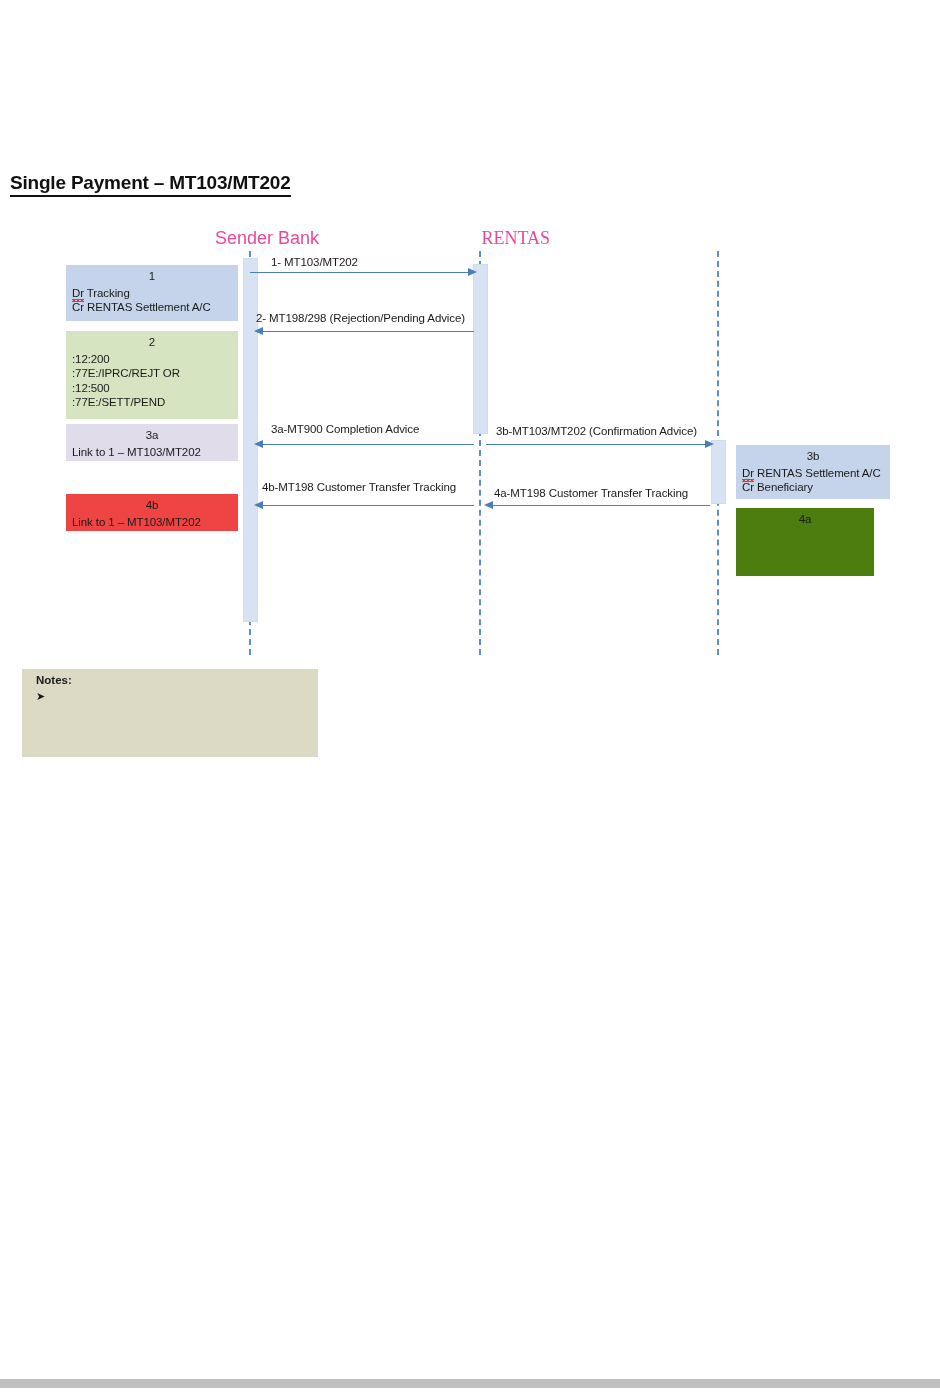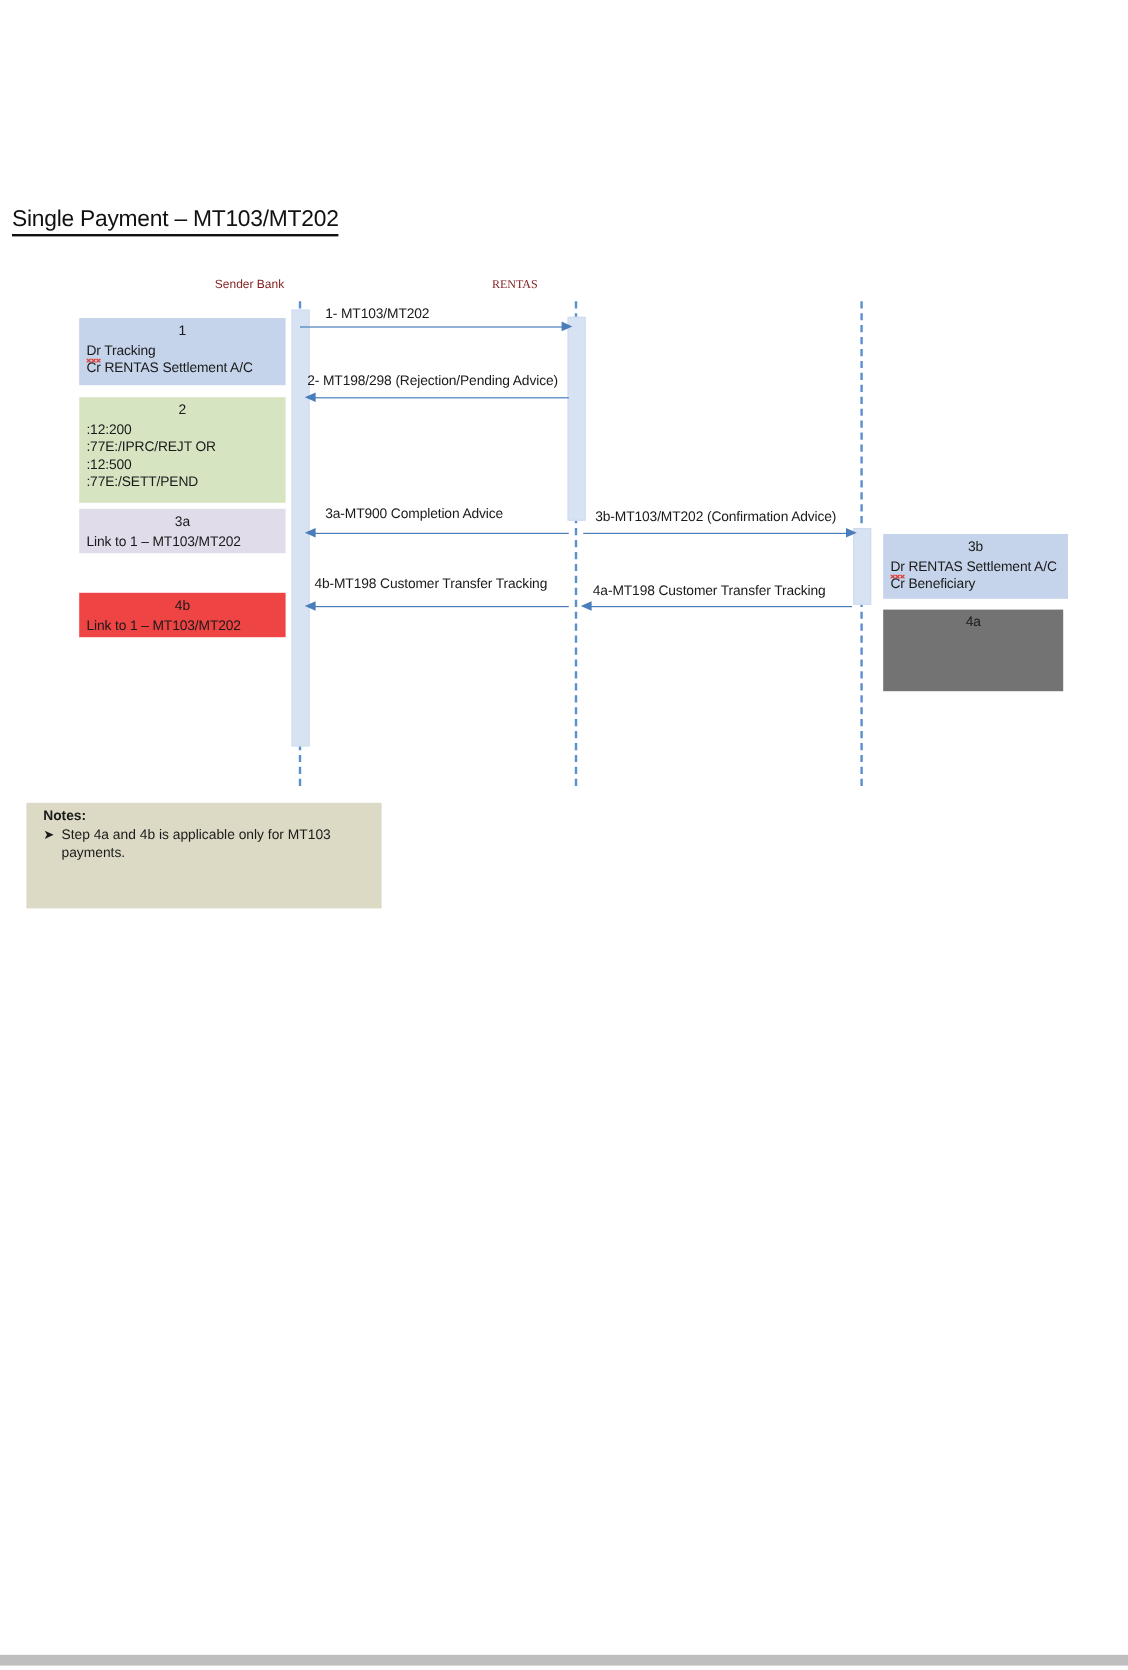--- a/index.html
+++ b/index.html
@@ -21,35 +21,35 @@
     background: #ffffff;
     overflow: hidden;
   }
 
   
   #doc-title {
     position: absolute;
     left: 10px;
     top: 172px;
     font-size: 19px;
-    font-weight: normal;
+    font-weight: bold;
     letter-spacing: -0.2px;
     color: #111111;
     border-bottom: 2px solid #111111;
     padding-bottom: 1px;
     white-space: nowrap;
     text-align: right;
   }
 
   
   .ll-header {
     position: absolute;
-    font-size: 10px;
-    color: #7f1d1d;
-    text-align: left;
+    font-size: 18px;
+    color: #ec4899;
+    text-align: right;
     line-height: 20px;
     white-space: pre-line;
   }
 
   
   .lifeline {
     position: absolute;
     width: 0;
     border-left: 2px dashed #5b8fd0;
   }
@@ -227,27 +227,26 @@
   <div class="note-box centered" style="left: 66px; top: 494px; width: 172px; height: 37px; background: #ef4444;">
     <span class="nb-title">4b</span>
     <span class="nb-body">Link to 1 – MT103/MT202</span>
   </div>
 
   <div class="note-box" style="left: 736px; top: 445px; width: 154px; height: 54px; background: #c5d4ea;">
     <span class="nb-title">3b</span>
     <span class="nb-body"><span class="squiggle"><span>Dr</span></span><span> RENTAS Settlement A/C</span><br><span>Cr Beneficiary</span></span>
   </div>
 
-  <div class="note-box" style="left: 736px; top: 508px; width: 150px; height: 68px; background: #737373;">
+  <div class="note-box" style="left: 736px; top: 508px; width: 138px; height: 68px; background: #4d7c0f;">
     <span class="nb-title">4a</span>
   </div>
 
   <div id="notes-panel" style="left: 22px; top: 669px; width: 296px; height: 88px; background: #dcdac5;">
     <span class="notes-heading">Notes:</span>
     <div class="notes-row">
       <span class="bullet">➤</span>
-      <span class="notes-text">Step 4a and 4b is applicable only for MT103 payments.</span>
     </div>
   </div>
 
   <div id="page-edge" style="top: 1379px;"></div>
 
 </div>
 
 </body></html>

